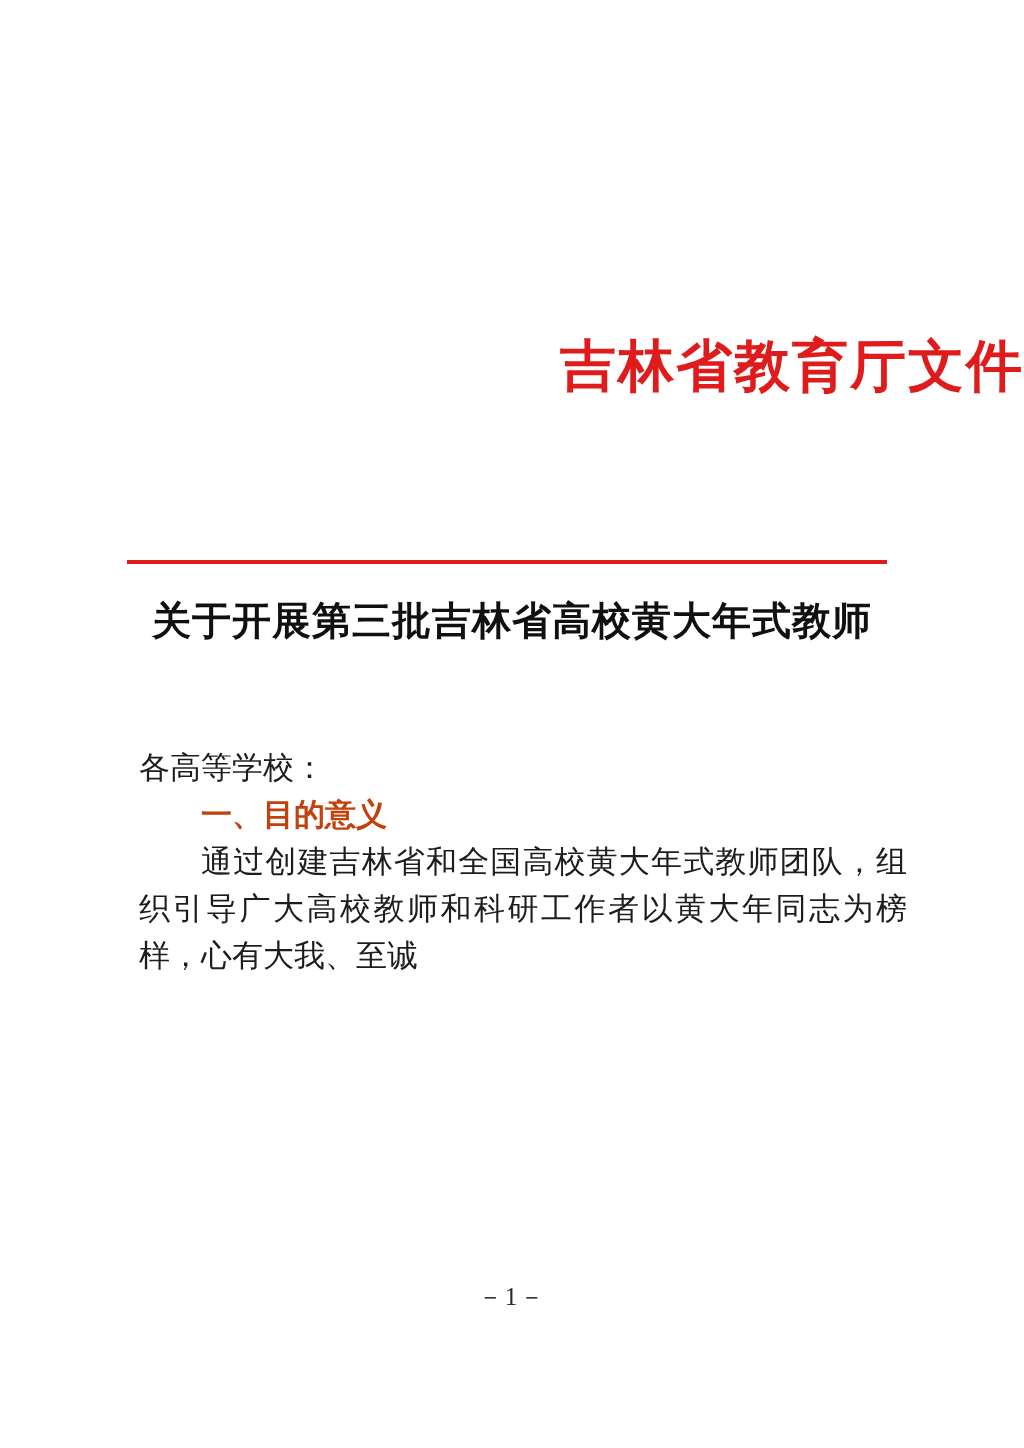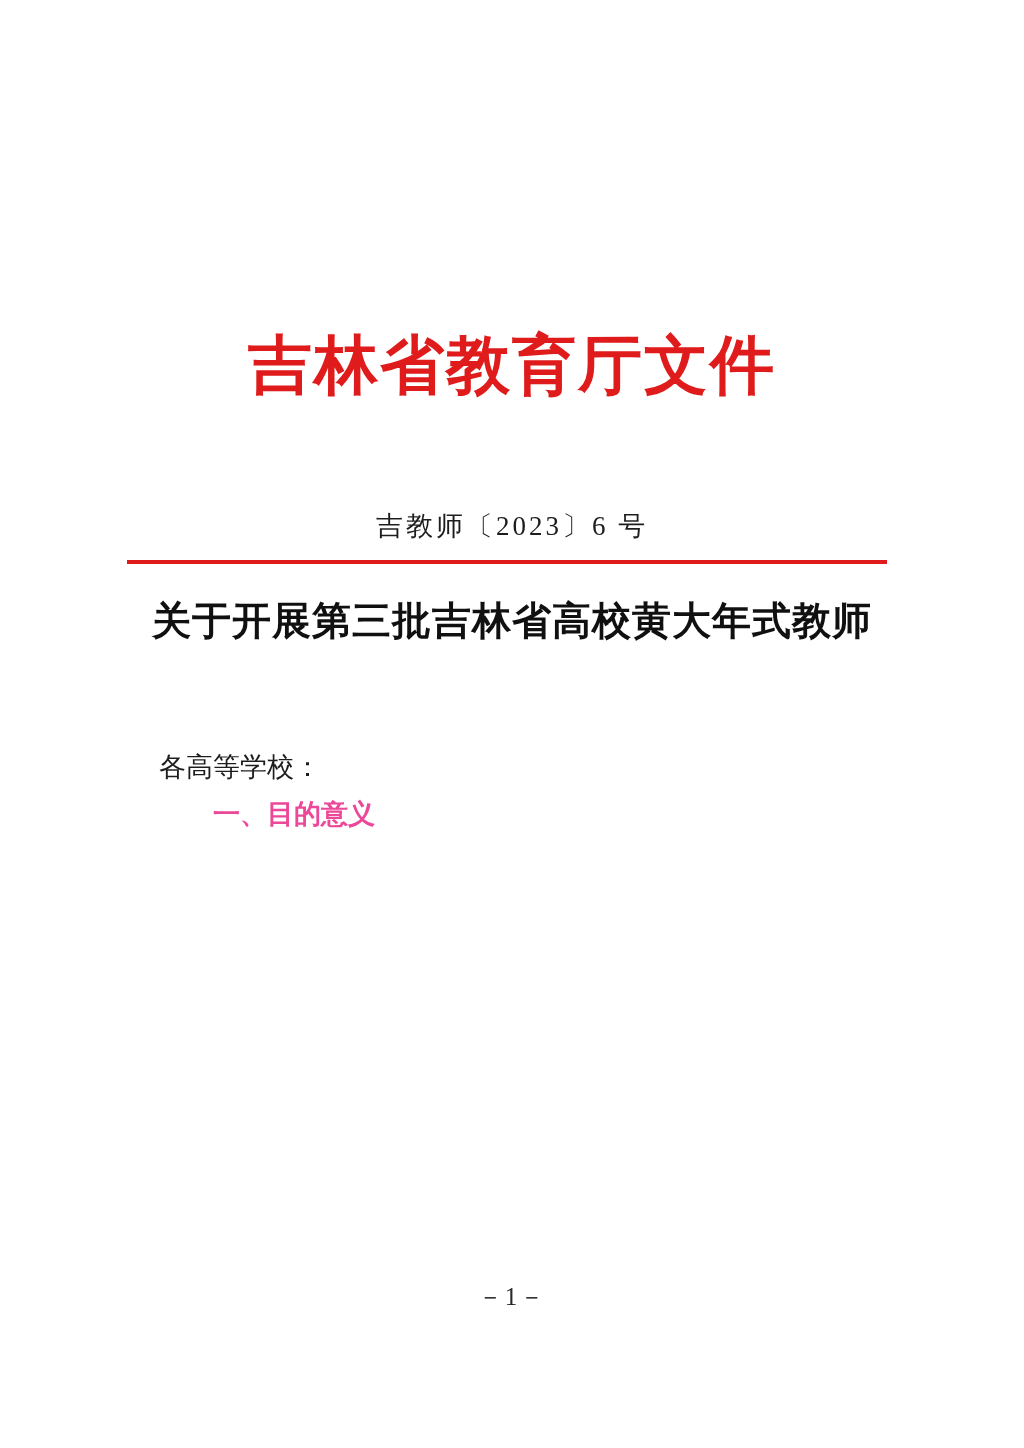--- a/index.html
+++ b/index.html
@@ -22,22 +22,22 @@
     width: 1024px;
     height: 1448px;
     background: var(--page-background);
     overflow: hidden;
   }
   .red-header {
     position: absolute;
     top: 308px;
     left: 0;
     width: 100%;
-    text-align: center;
-    font-size: 64px;
+    text-align: right;
+    font-size: 56px;
     line-height: 116px;
     font-weight: bold;
     color: var(--red-color);
     letter-spacing: 2px;
     font-family: "Liberation Serif", serif;
     white-space: nowrap;
   }
   .doc-number {
     position: absolute;
     top: 508px;
@@ -70,38 +70,37 @@
     font-weight: bold;
     color: #101010;
     letter-spacing: 1px;
     font-family: "Liberation Serif", serif;
   }
   .doc-body {
     position: absolute;
     top: 744px;
     left: 139px;
     width: 768px;
-    font-size: 27px;
+    font-size: 31px;
     line-height: 47px;
     color: var(--text-color);
     text-align: justify;
     font-family: "Liberation Serif", serif;
-    margin-left: 20px;
   }
   .doc-body p {
     margin: 0;
     padding: 0;
   }
   .indent {
     text-indent: 2em;
   }
   .section-heading {
     font-weight: bold;
     font-family: "Liberation Sans", sans-serif;
-    color: #ec4899;
+    color: #c2410c;
   }
   .page-number {
     position: absolute;
     top: 1280px;
     left: 0;
     width: 100%;
     text-align: center;
     font-size: 25px;
     line-height: 34px;
     color: #2a2a2a;
@@ -109,28 +108,28 @@
     font-family: "Liberation Serif", serif;
   }
 </style>
 </head>
 <body>
 
 <div class="page">
 
   <div class="red-header">吉林省教育厅文件</div>
 
-  <div class="doc-number">吉教师〔2023〕6 号</div>
 
   <div class="red-rule"></div>
 
   <h1 class="doc-title">
     <span>关于开展第三批吉林省高校黄大年式教师</span><br>
   </h1>
 
   <div class="doc-body">
     <p class="salutation">各高等学校：</p>
     <p class="indent section-heading">一、目的意义</p>
+    <p class="indent">通过创建吉林省和全国高校黄大年式教师团队，组织引导广大高校教师和科研工作者以黄大年同志为榜样，心有大我、至诚</p>
   </div>
 
   <div class="page-number">－1－</div>
 
 </div>
 
 </body></html>

